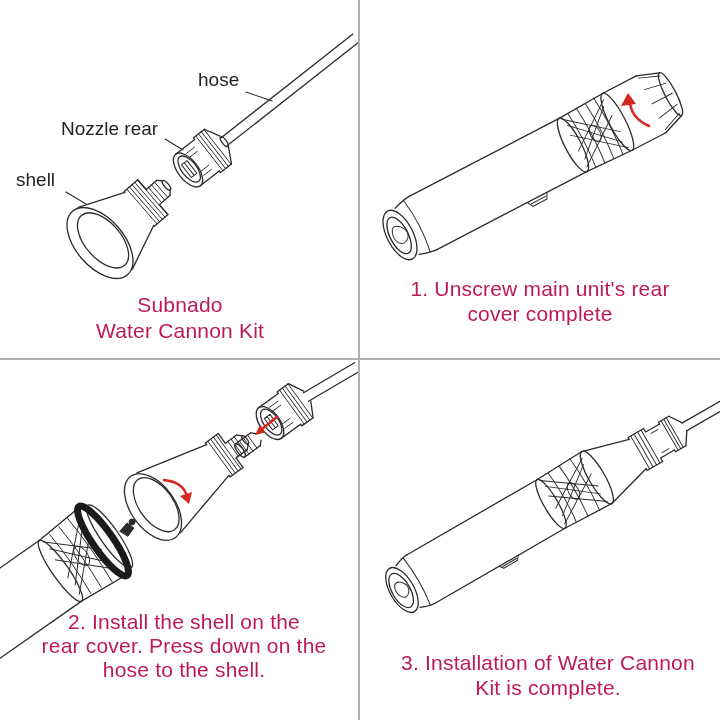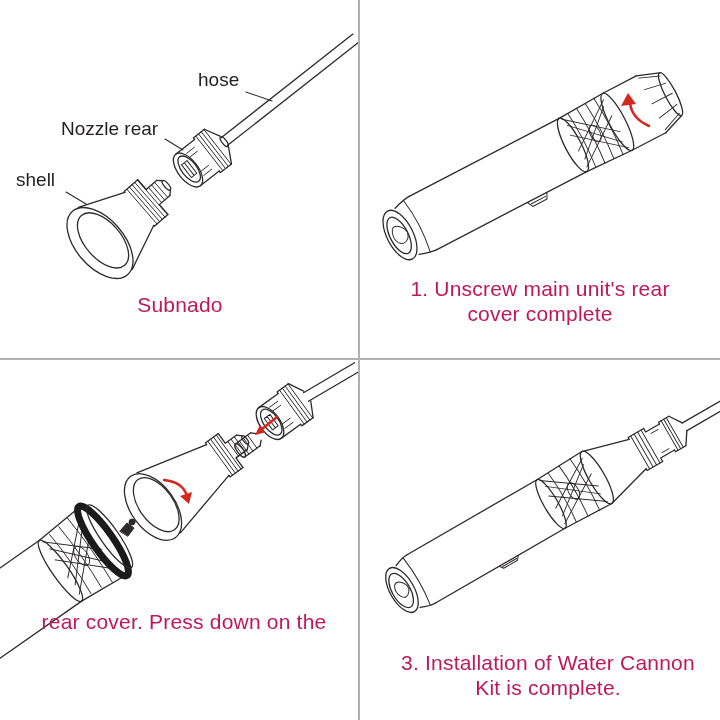--- a/index.html
+++ b/index.html
@@ -74,20 +74,21 @@
         <line x1="246" y1="92" x2="272" y2="101"></line>
         <line x1="165" y1="139" x2="183" y2="150"></line>
         <line x1="66" y1="192" x2="86" y2="204"></line>
       </g>
     </svg>
     <span class="part-label" id="label-hose">hose</span>
     <span class="part-label" id="label-nozzle-base">Nozzle rear</span>
     <span class="part-label" id="label-shell">shell</span>
     <div class="caption">
       <div>Subnado</div>
+      <div>Water Cannon Kit</div>
     </div>
   </div>
 
   <div class="panel" id="panel-step1">
     <svg width="360" height="360" viewBox="0 0 360 360" fill="none" stroke="#2e2a2b" stroke-width="1.3" stroke-linecap="round" stroke-linejoin="round">
       <g transform="translate(40,235) rotate(-27.5)">
 
         <ellipse cx="0" cy="0" rx="13" ry="27"></ellipse>
         <ellipse cx="-1" cy="0" rx="9" ry="20"></ellipse>
         <path d="M -4 -9 Q -9 -1 -5 6 Q 0 12 6 6 Q 10 0 5 -6 Q 0 -12 -4 -9 Z" stroke-width="1"></path>
@@ -210,21 +211,23 @@
         <line x1="277" y1="57" x2="262" y2="69" stroke-width="2.6"></line>
         <polygon points="255,75 265,72.5 260,65" stroke="none"></polygon>
       </g>
 
       <g>
         <line x1="308.5" y1="41.3" x2="358" y2="12.2"></line>
         <line x1="303.5" y1="32.7" x2="354.5" y2="2.7"></line>
       </g>
     </svg>
     <div class="caption">
+      <div>2. Install the shell on the</div>
       <div>rear cover. Press down on the</div>
+      <div>hose to the shell.</div>
     </div>
   </div>
 
   <div class="panel" id="panel-step3">
     <svg width="360" height="360" viewBox="0 0 360 360" fill="none" stroke="#2e2a2b" stroke-width="1.3" stroke-linecap="round" stroke-linejoin="round">
       <g transform="translate(34,230) rotate(-30)">
 
         <ellipse cx="0" cy="0" rx="12" ry="25"></ellipse>
         <ellipse cx="-1" cy="0" rx="9" ry="19"></ellipse>
         <path d="M -4 -8 Q -8 -1 -4 5 Q 0 11 5 5 Q 9 0 4 -6 Q 0 -11 -4 -8 Z" stroke-width="1"></path>

